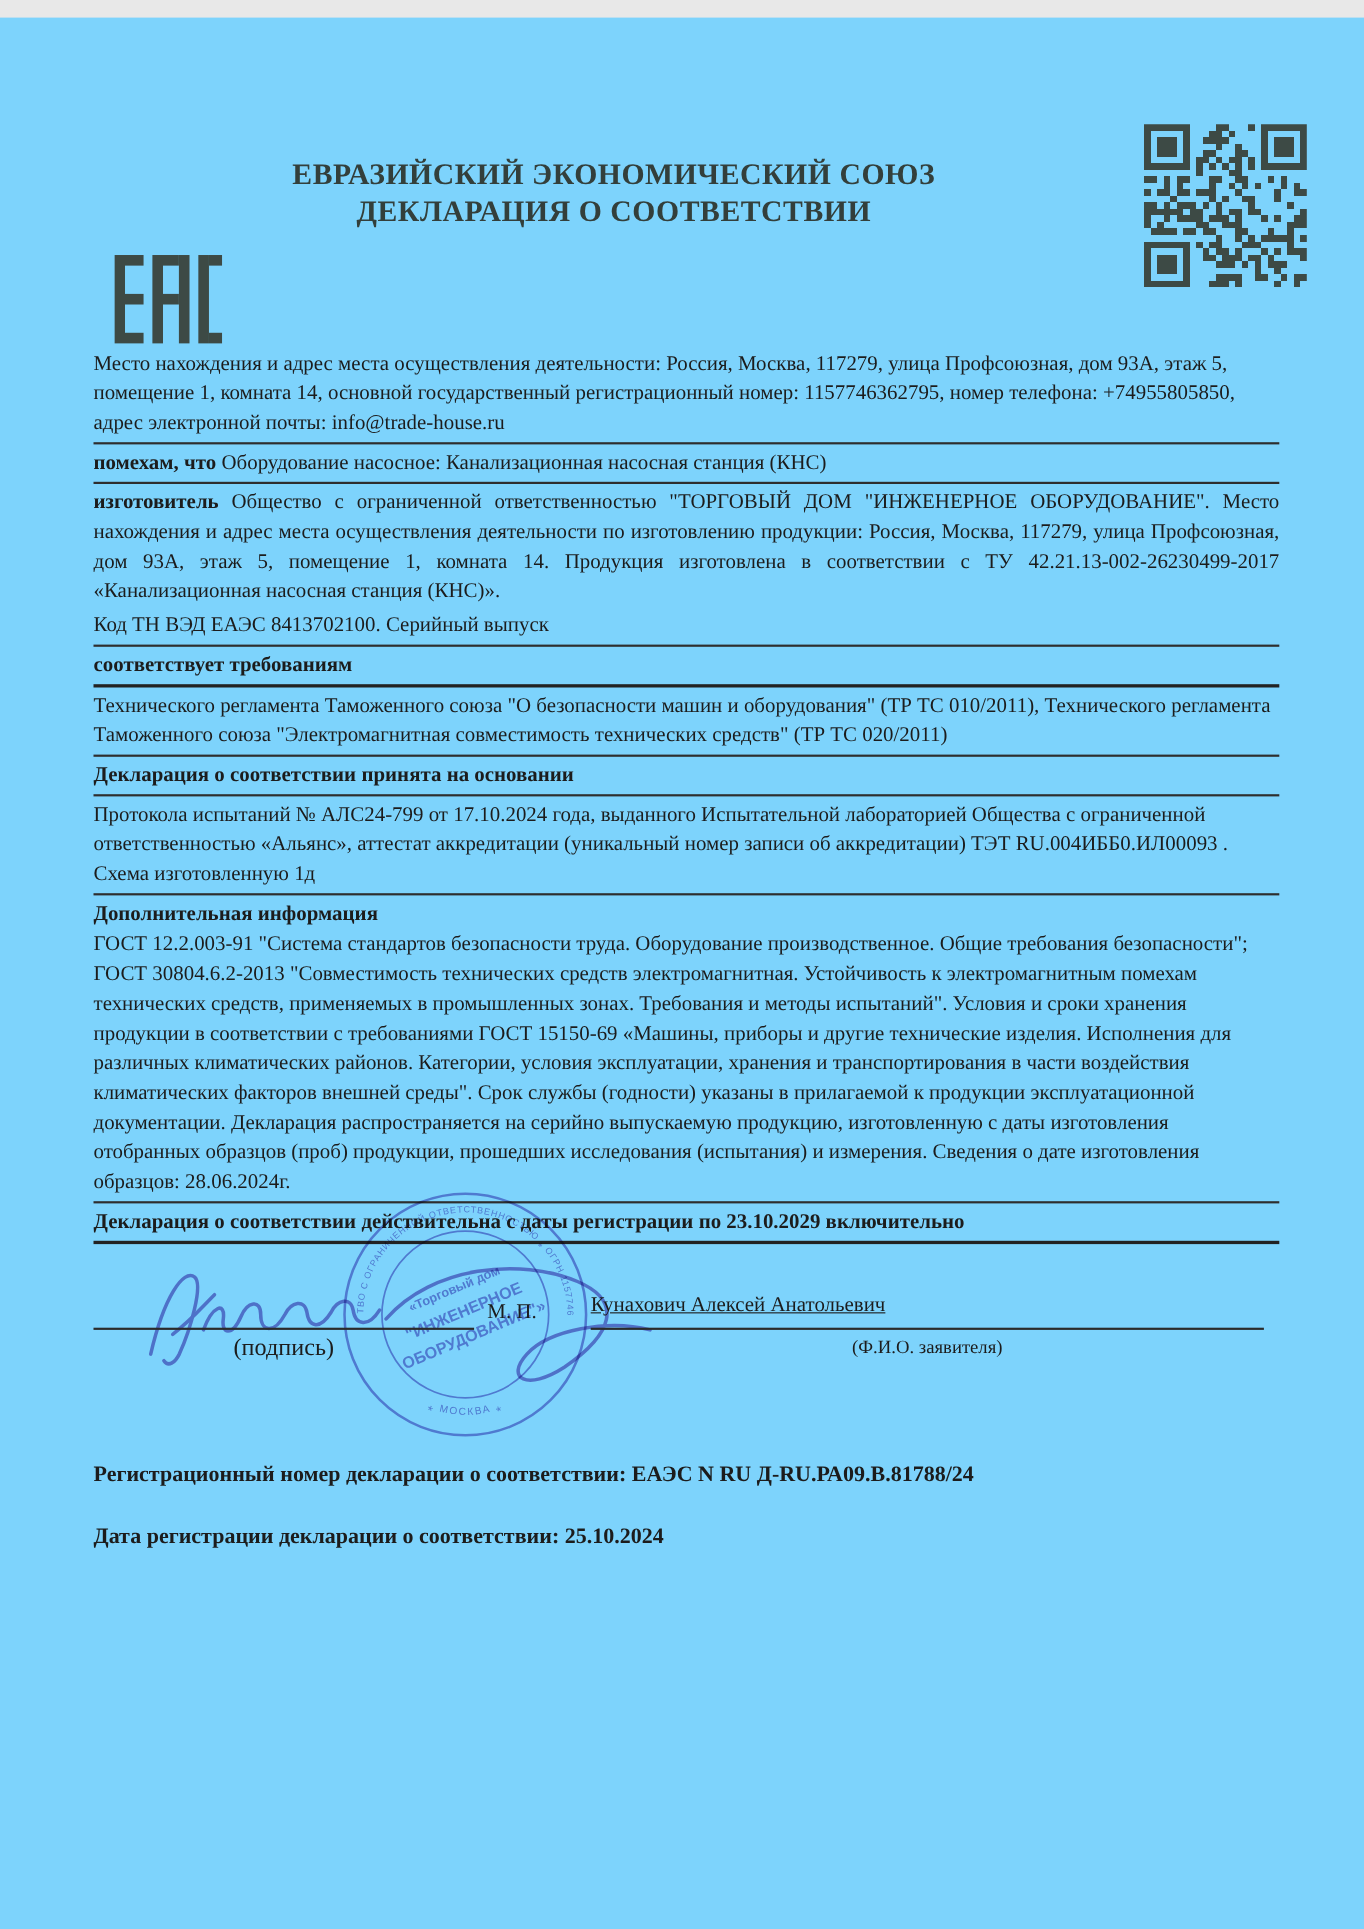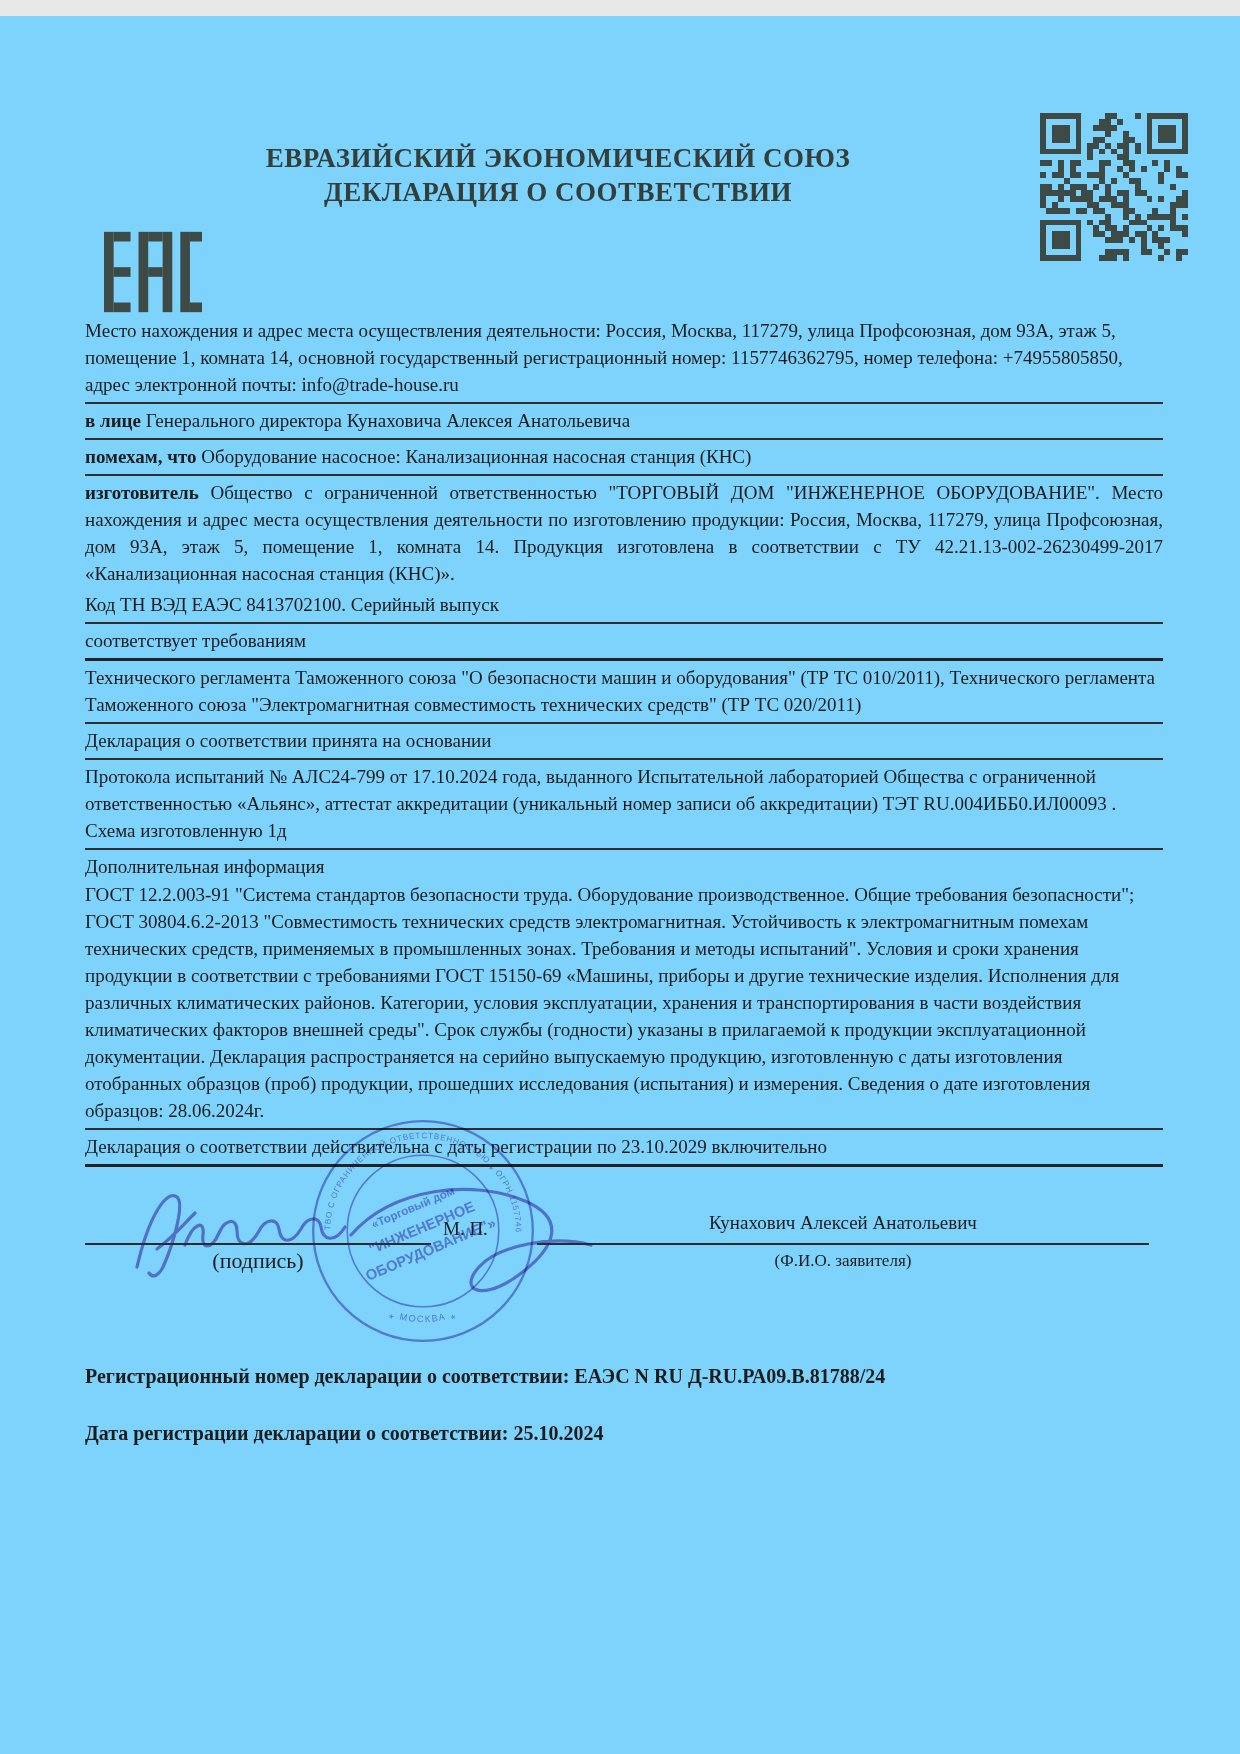--- a/index.html
+++ b/index.html
@@ -34,28 +34,28 @@
   
   .doc{
     position:absolute;left:85px;top:298px;width:1078px;
     font-size:19px;line-height:27px;
   }
   .row{padding:3px 0 4px 0;}
   .rule{border-bottom:2px solid #2e2e2e;}
   .rule-thick{border-bottom:3px solid #222;}
   .b{font-weight:bold;}
   .just{text-align:justify;}
-  .heading{font-weight:normal;}
+  .heading{font-weight:bold;}
 
   
   .sig-block{position:relative;height:168px;margin-top:2px;}
   .sig-svg{position:absolute;left:38px;top:2px;width:480px;height:122px;}
   .stamp{position:absolute;left:222px;top:-54px;width:232px;height:232px;opacity:.82;mix-blend-mode:multiply;}
   .mp{position:absolute;left:358px;top:46px;font-size:19px;}
-  .signer-name{position:absolute;left:452px;top:40px;width:612px;text-align:center;font-size:19px;}
+  .signer-name{position:absolute;left:452px;top:40px;width:612px;text-align:left;font-size:19px;text-decoration:underline;}
   .sig-line{position:absolute;left:0;top:74px;width:346px;border-top:2px solid #2b2b2b;}
   .name-line{position:absolute;left:452px;top:74px;width:612px;border-top:2px solid #2b2b2b;}
   .sig-caption{position:absolute;left:0;top:78px;width:346px;text-align:center;font-size:22px;}
   .name-caption{position:absolute;left:452px;top:78px;width:612px;text-align:center;font-size:17px;}
 
   .footer-row{font-weight:bold;font-size:20px;}
   .reg-number{margin-top:26px;}
   .reg-date{margin-top:30px;}
 
   .stamp text{font-family:"Liberation Sans", sans-serif;fill:#8b7cc9;}
@@ -385,24 +385,20 @@
       </svg>
   </div>
 
   <div class="doc">
 
 
     <div class="row rule">
       <span>Место нахождения и адрес места осуществления деятельности: Россия, Москва, 117279, улица Профсоюзная, дом 93А, этаж 5, помещение 1, комната 14, основной государственный регистрационный номер: 1157746362795, номер телефона: +74955805850, адрес электронной почты: info@trade-house.ru</span>
     </div>
 
-    <div class="row rule">
-      <span class="b">в лице</span>
-      <span>Генерального директора Кунаховича Алексея Анатольевича</span>
-    </div>
 
     <div class="row rule">
       <span class="b">помехам, что</span>
       <span>Оборудование насосное: Канализационная насосная станция (КНС)</span>
     </div>
 
     <div class="row just">
       <span class="b">изготовитель</span>
       <span>Общество с ограниченной ответственностью "ТОРГОВЫЙ ДОМ "ИНЖЕНЕРНОЕ ОБОРУДОВАНИЕ". Место нахождения и адрес места осуществления деятельности по изготовлению продукции: Россия, Москва, 117279, улица Профсоюзная, дом 93А, этаж 5, помещение 1, комната 14. Продукция изготовлена в соответствии с ТУ 42.21.13-002-26230499-2017 «Канализационная насосная станция (КНС)».</span>
     </div>

